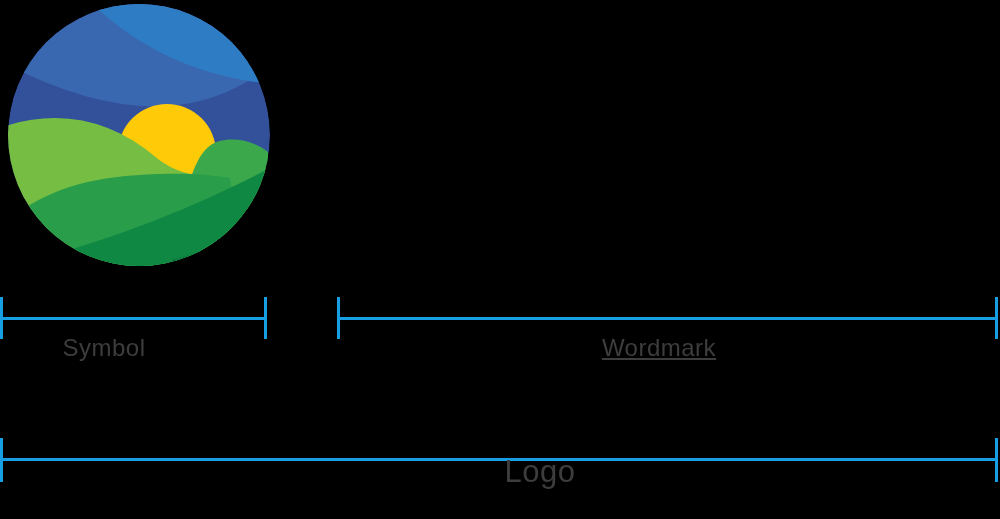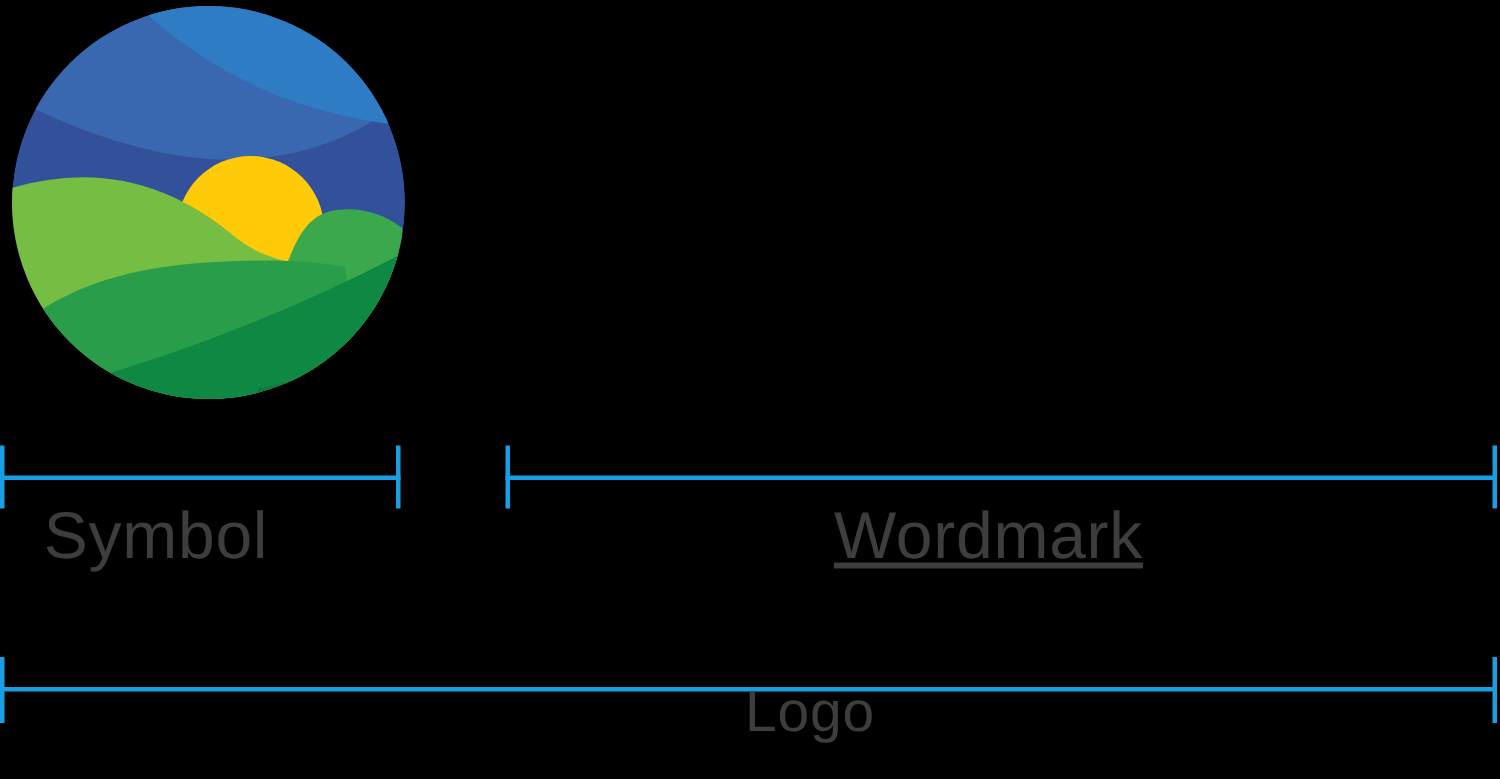--- a/index.html
+++ b/index.html
@@ -21,22 +21,22 @@
 
   .hline{position:absolute;height:3px;background:var(--annotation);}
   .tick{position:absolute;width:3px;background:var(--annotation);}
   .tick.top{top:297px;height:42px;}
   .tick.bottom{top:438px;height:44px;}
 
   .dim-label{
     position:absolute;color:var(--label);white-space:nowrap;
     transform:translateX(-50%);line-height:1;letter-spacing:0.5px;
   }
-  .dim-label.small{font-size:44px;top:336px;}
-  .dim-label.big{font-size:38px;top:456px;}
+  .dim-label.small{font-size:24px;top:336px;}
+  .dim-label.big{font-size:31px;top:456px;}
 </style>
 </head>
 <body>
 
 <svg class="symbol-svg" viewBox="0 0 262 262">
   <defs>
     <clipPath id="circleClip">
         <circle cx="131" cy="131" r="131"></circle>
       </clipPath>
   </defs>

